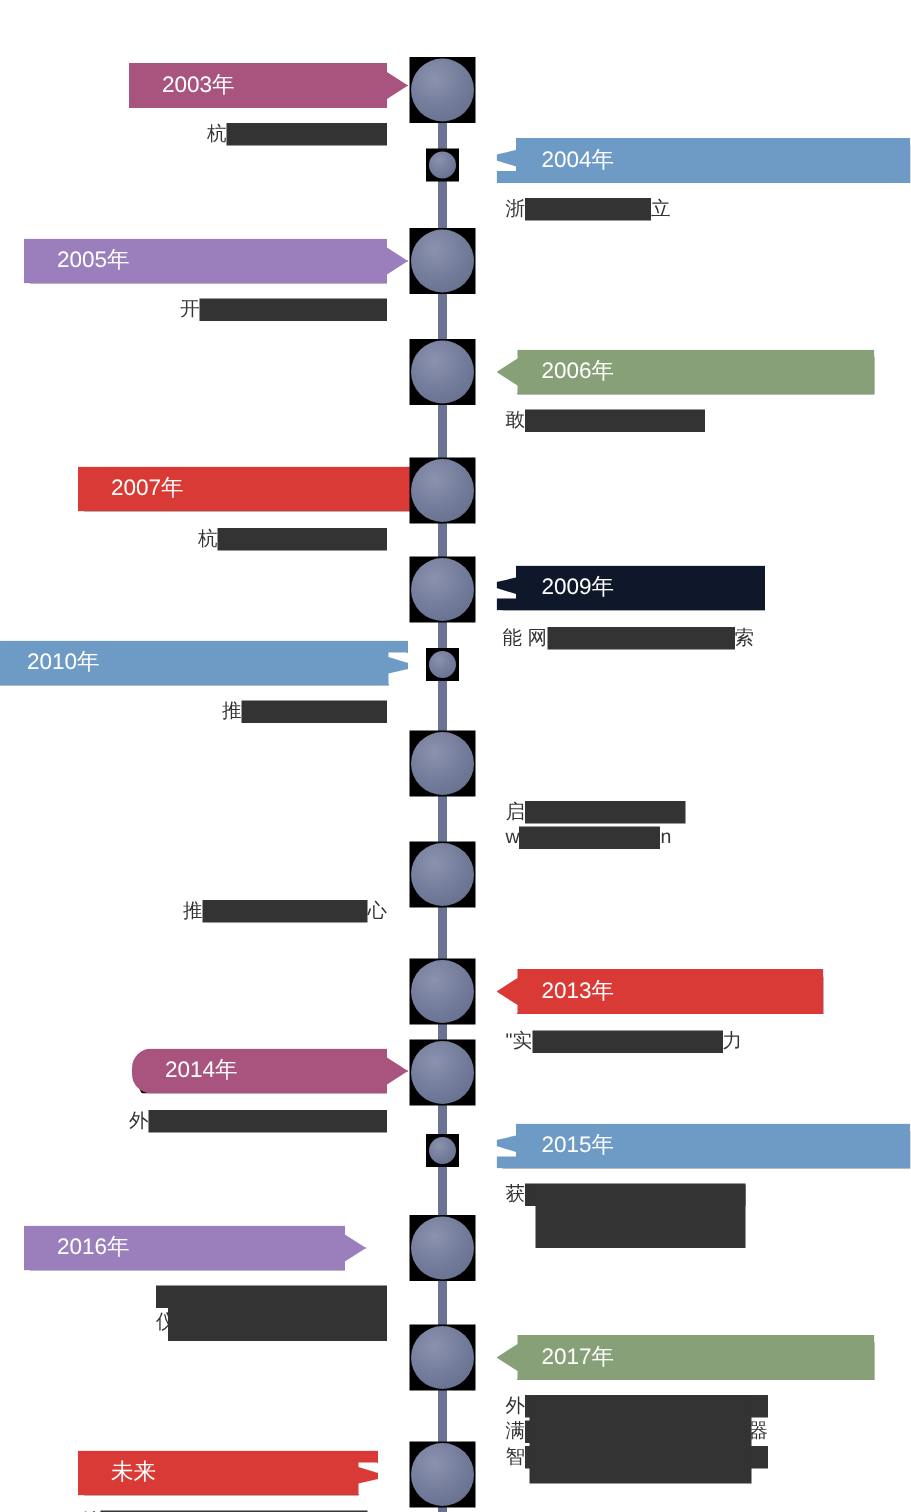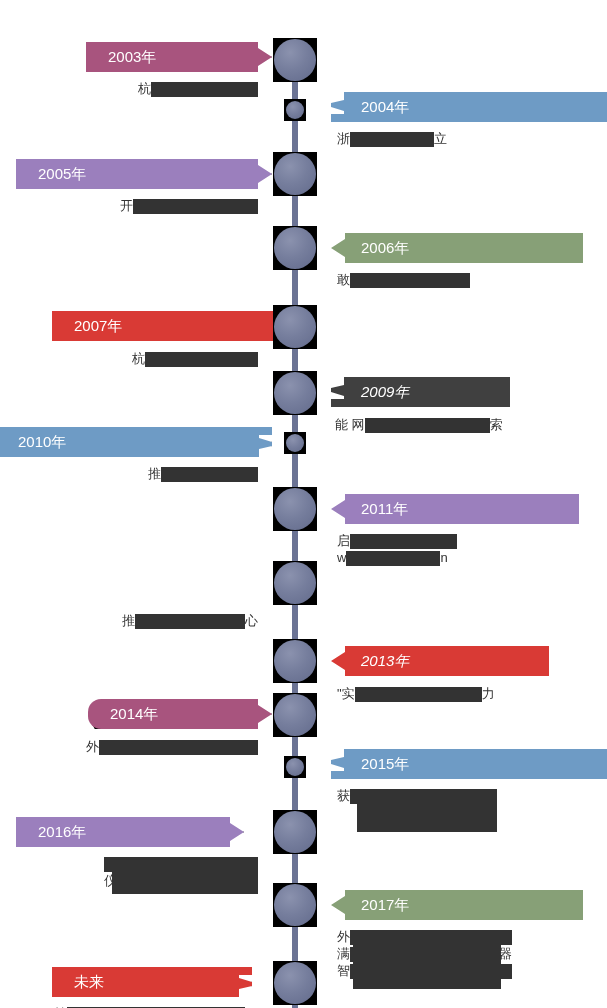--- a/index.html
+++ b/index.html
@@ -163,55 +163,52 @@
     </div>
     <div class="bar left notch" style="left: 52px; top: 271px; width: 241px; background: rgb(217, 58, 53);">
       <span class="bar-label">2007年</span>
     </div>
     <div class="node big" style="left: 273px; top: 265px;">
       <div class="ball"></div>
     </div>
     <div class="desc" style="left: 132px; top: 310px; width: 126px;">
       <span class="line"><span class="vis">杭</span><span class="redact" style="width: 113px;"></span></span>
     </div>
-    <div class="bar right bracket" style="left: 331px; top: 337px; width: 179px; background: #404040; font-style: italic;">
+    <div class="bar right bracket" style="left: 331px; top: 337px; width: 179px; background: #0f172a;">
       <span class="bar-label">2009年</span>
     </div>
     <div class="node big" style="left: 273px; top: 331px;">
       <div class="ball"></div>
     </div>
     <div class="desc" style="left: 335px; top: 376px; width: 177px;">
       <span class="line"><span class="vis">能 网</span><span class="redact" style="width: 125px;"></span><span class="vis">索</span></span>
     </div>
     <div class="bar left notch" style="left: -4px; top: 387px; width: 276px; background: rgb(110, 155, 197);">
       <span class="bar-label">2010年</span>
     </div>
     <div class="node small" style="left: 284px; top: 392px;">
       <div class="ball"></div>
     </div>
     <div class="desc" style="left: 148px; top: 425px; width: 110px;">
       <span class="line"><span class="vis">推</span><span class="redact" style="width: 97px;"></span></span>
-    </div>
-    <div class="bar right" style="left: 331px; top: 454px; width: 248px; background: rgb(155, 127, 189);">
-      <span class="bar-label">2011年</span>
     </div>
     <div class="node big" style="left: 273px; top: 447px;">
       <div class="ball"></div>
     </div>
     <div class="desc" style="left: 337px; top: 492px; width: 120px;">
       <span class="line"><span class="vis">启</span><span class="redact" style="width: 107px;"></span></span>
       <span class="line"><span class="vis">w</span><span class="redact" style="width: 94px;"></span><span class="vis">n</span></span>
     </div>
     <div class="node big" style="left: 273px; top: 521px;">
       <div class="ball"></div>
     </div>
-    <div class="desc" style="left: 122px; top: 572px; width: 136px;">
+    <div class="desc" style="left: 122px; top: 558px; width: 136px;">
       <span class="line"><span class="vis">推</span><span class="redact" style="width: 110px;"></span><span class="vis">心</span></span>
     </div>
-    <div class="bar right" style="left: 331px; top: 606px; width: 218px; background: rgb(217, 58, 53); font-style: italic;">
+    <div class="bar right" style="left: 331px; top: 606px; width: 218px; background: rgb(217, 58, 53);">
       <span class="bar-label">2013年</span>
     </div>
     <div class="node big" style="left: 273px; top: 599px;">
       <div class="ball"></div>
     </div>
     <div class="desc" style="left: 337px; top: 645px; width: 166px;">
       <span class="line"><span class="vis">"实</span><span class="redact" style="width: 127px;"></span><span class="vis">力</span></span>
     </div>
     <div class="bar left" style="left: 88px; top: 659px; width: 184px; background: rgb(168, 84, 126); border-radius: 13px;">
       <span class="bar-label">2014年</span>

